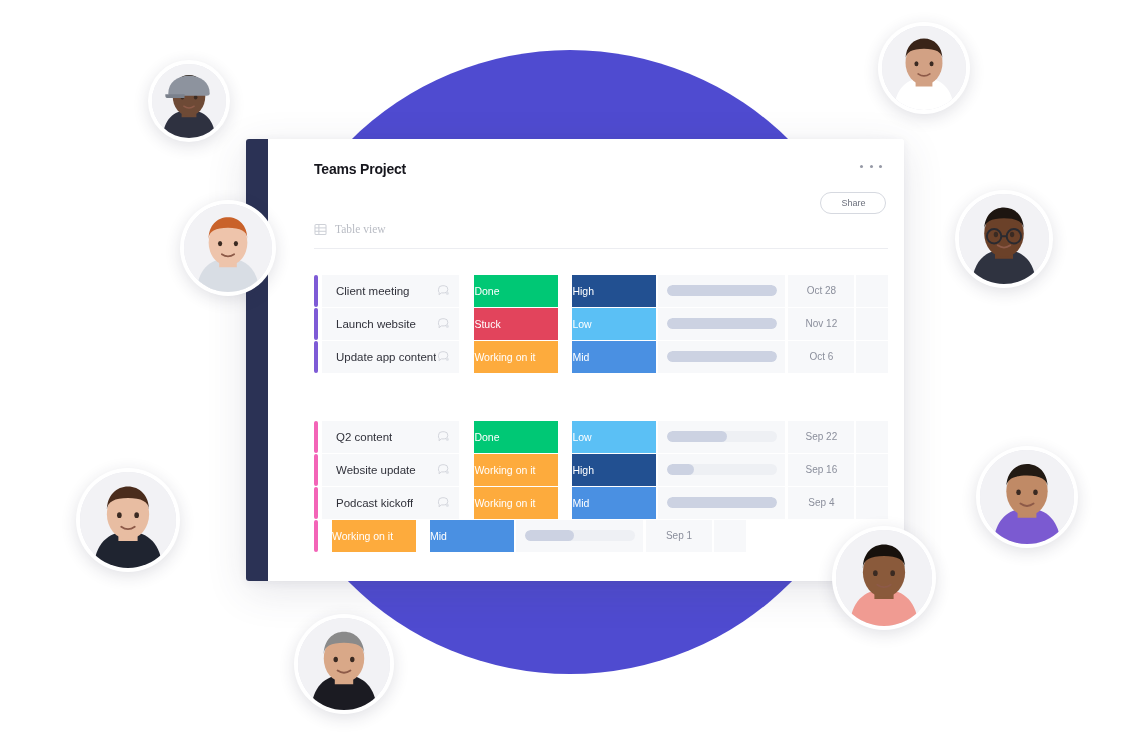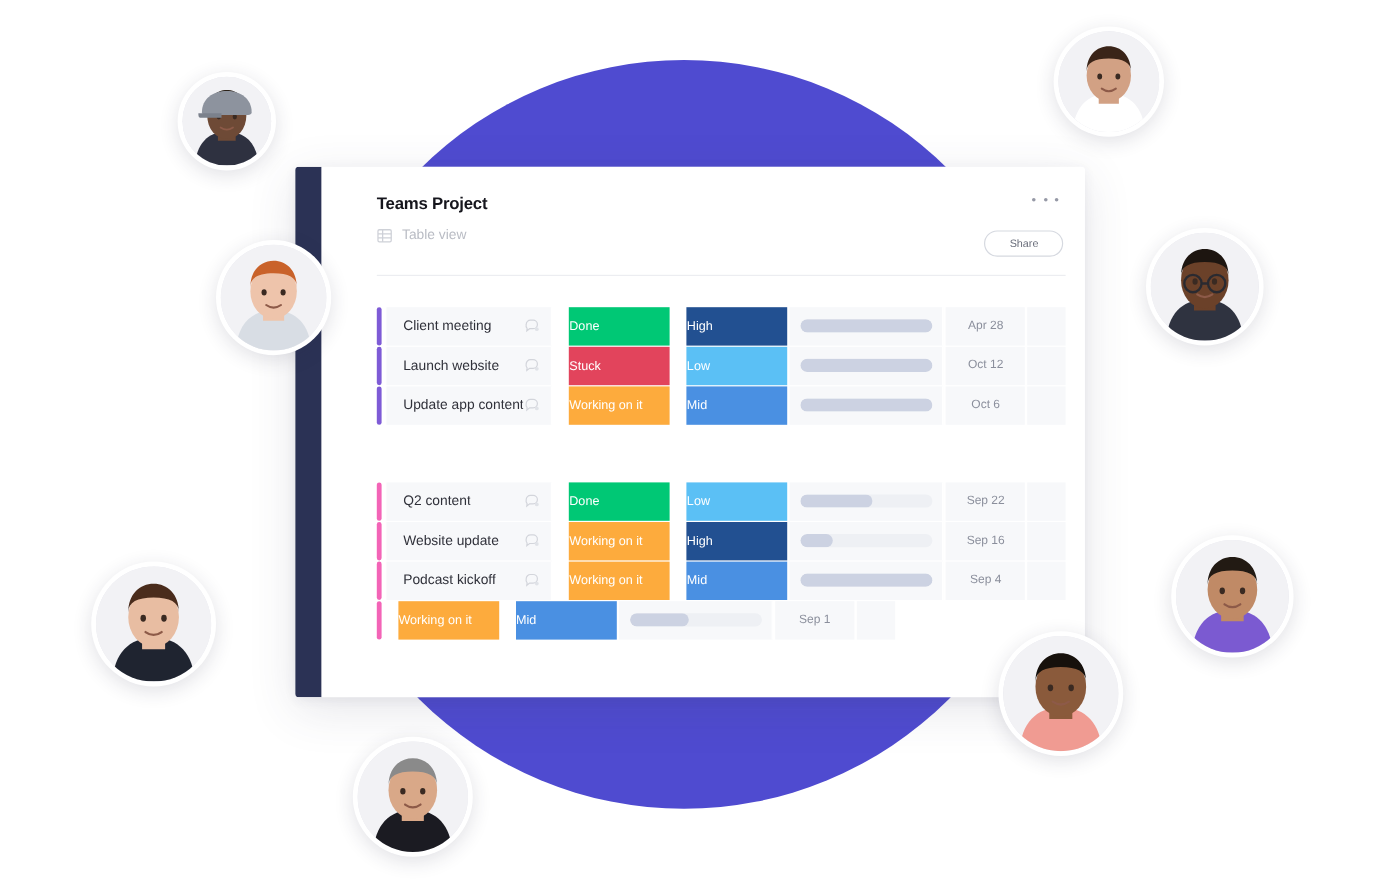--- a/index.html
+++ b/index.html
@@ -50,23 +50,24 @@
     width:22px; height:14px;
     display:flex; align-items:center; justify-content:space-between;
   }
   .dots-btn i{ display:block; width:3px; height:3px; border-radius:50%; background:#9699a6; }
 
   .board-title{
     font-size:14px; font-weight:bold; color:#16161d;
     letter-spacing:-.2px; line-height:1.2;
   }
   .view-row{
-    margin-top:12px;
-    display:flex; align-items:flex-start; gap:8px;
+    margin-top:31px;
+    display:flex; align-items:flex-end; gap:8px;
     height:26px;
+    font-family:Liberation Serif, serif;
   }
   .view-icon{ width:13px; height:13px; display:block; opacity:.85; }
   .view-label{ font-size:11.5px; color:#b9bcc4; }
 
   .share-btn{
     position:absolute; right:20px; top:53px;
     width:66px; height:22px;
     border:1px solid #d6d9e0; border-radius:14px;
     background:#fff;
     display:flex; align-items:center; justify-content:center;
@@ -210,21 +211,21 @@
               </div>
               <div class="cell priority" style="background:#225091">
                 <span>High</span>
               </div>
               <div class="cell progress">
                 <div class="bar-track">
                   <div class="bar-fill" style="width:100%"></div>
                 </div>
               </div>
               <div class="cell date">
-                <span>Apr 28</span>
+                <span>Oct 28</span>
               </div>
               <div class="cell extra"></div>
             </div>
             <div class="row">
               <div class="row-color" style="background:#7e5bd6"></div>
               <div class="cell name">
                 <span class="task-name">Launch website</span>
                 <span class="chat-icon"><svg viewBox="0 0 18 18" fill="none" stroke="#b6b9c3" stroke-width="1.2">
                     <path d="M3 7.6a4.3 4.3 0 0 1 4.3-4.3h2.6A4.3 4.3 0 0 1 14.2 7.6a4.3 4.3 0 0 1-4.3 4.3H6.4L3.6 14.1l.3-2.5A4.3 4.3 0 0 1 3 7.6z"></path>
                     <circle cx="13.6" cy="12.4" r="1.9" fill="#cfd2da" stroke="none"></circle>
@@ -235,21 +236,21 @@
               </div>
               <div class="cell priority" style="background:#5bc0f5">
                 <span>Low</span>
               </div>
               <div class="cell progress">
                 <div class="bar-track">
                   <div class="bar-fill" style="width:100%"></div>
                 </div>
               </div>
               <div class="cell date">
-                <span>Oct 12</span>
+                <span>Nov 12</span>
               </div>
               <div class="cell extra"></div>
             </div>
             <div class="row">
               <div class="row-color" style="background:#7e5bd6"></div>
               <div class="cell name">
                 <span class="task-name">Update app content</span>
                 <span class="chat-icon"><svg viewBox="0 0 18 18" fill="none" stroke="#b6b9c3" stroke-width="1.2">
                     <path d="M3 7.6a4.3 4.3 0 0 1 4.3-4.3h2.6A4.3 4.3 0 0 1 14.2 7.6a4.3 4.3 0 0 1-4.3 4.3H6.4L3.6 14.1l.3-2.5A4.3 4.3 0 0 1 3 7.6z"></path>
                     <circle cx="13.6" cy="12.4" r="1.9" fill="#cfd2da" stroke="none"></circle>

